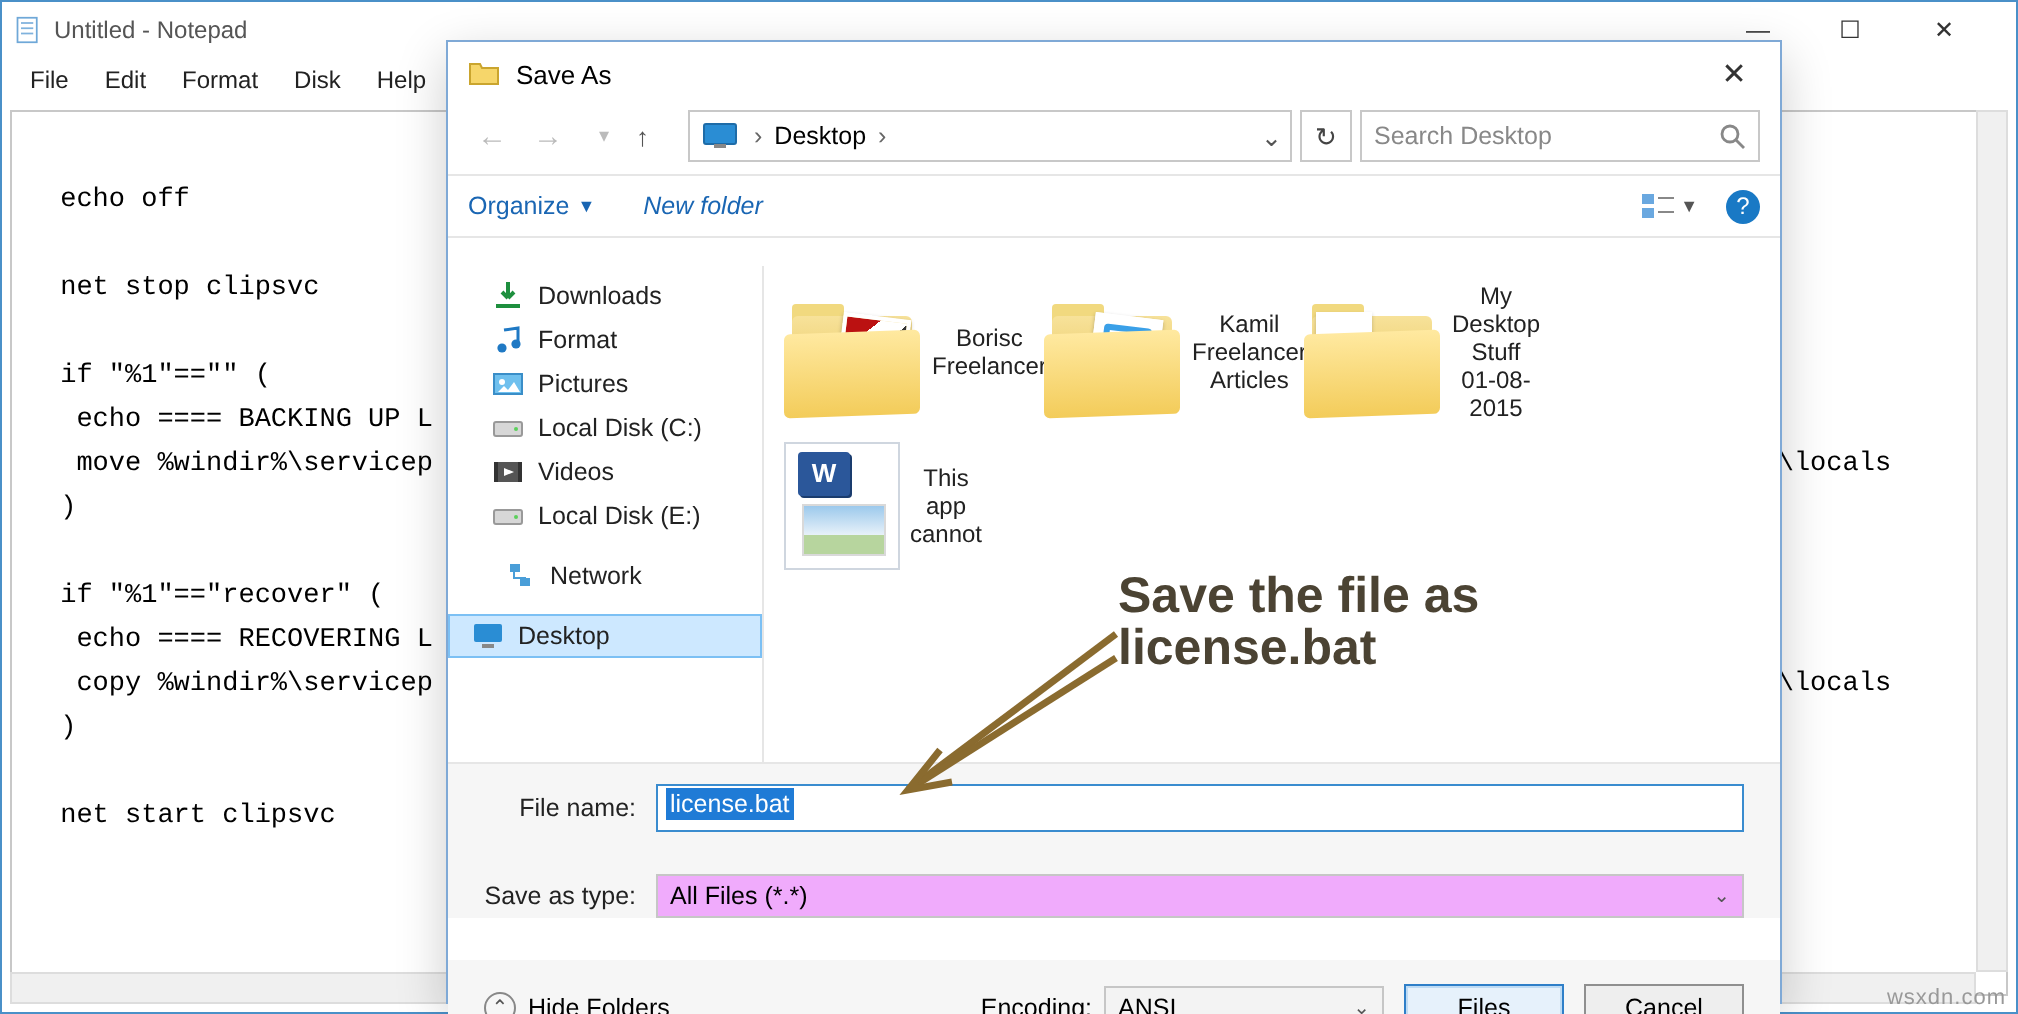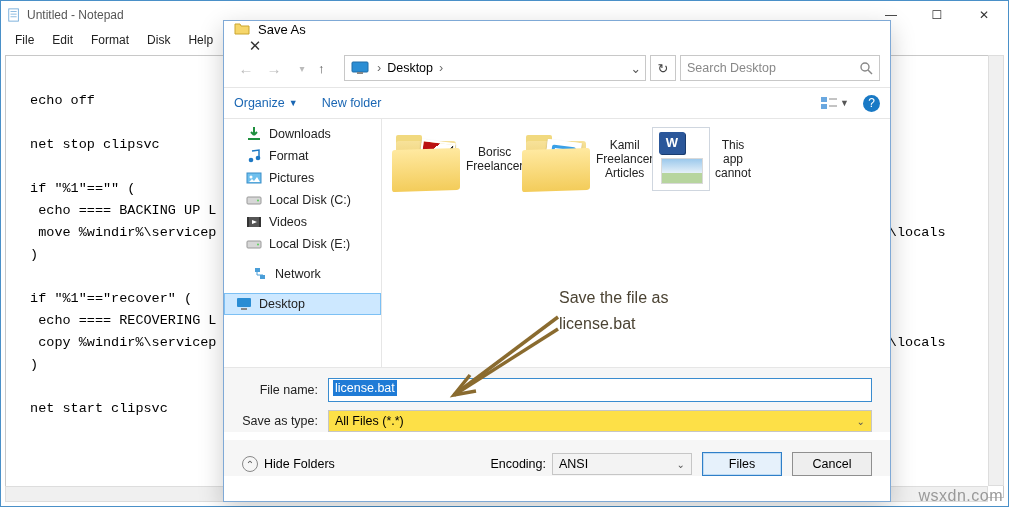--- a/index.html
+++ b/index.html
@@ -1,62 +1,62 @@
 <!DOCTYPE html>
 <html><head>
 <meta charset="utf-8">
 <style>
   * { box-sizing: border-box; font-family: "Segoe UI", Tahoma, sans-serif; }
   body { margin:0; width:1009px; height:507px; background:#fff; overflow:hidden; position:relative; }
 
   
   .notepad { position:absolute; inset:0; border:1px solid #4a90c8; background:#fff; }
-  .np-titlebar { height:28px; display:flex; justify-content:space-between; padding:0 0 0 6px; font-size:12px; color:#555; }
+  .np-titlebar { height:28px; display:flex; justify-content:space-between; padding:0 12px 0 6px; font-size:12px; color:#555; }
   .np-titlebar .left { display:flex; align-items:center; gap:6px; }
   .np-title-icon { width:14px; height:14px; }
   .np-title-icon svg { width:14px; height:14px; display:block; }
   .win-btns { display:flex; height:100%; }
   .win-btn { width:46px; display:flex; align-items:center; justify-content:center; color:#333; font-size:12px; }
   .win-btn.close { width:48px; }
   .np-menu { display:flex; gap:2px; padding:2px 6px 4px 6px; font-size:12px; color:#222; }
   .np-menu span { padding:2px 8px; }
   .np-body { position:absolute; top:54px; left:4px; right:4px; bottom:8px; border:1px solid #c8c8c8; background:#fff; padding:12px 16px; font-family:"Lucida Console","Courier New",monospace; font-size:13.5px; line-height:22px; white-space:pre; overflow:hidden; color:#000; }
   .np-body::-webkit-scrollbar { width:16px; height:16px; }
   .np-hscroll { position:absolute; left:4px; right:20px; bottom:4px; height:16px; background:#f0f0f0; border:1px solid #ddd; }
   .np-vscroll { position:absolute; top:54px; right:4px; bottom:20px; width:16px; background:#f0f0f0; border:1px solid #ddd; }
 
   
   .saveas { position:absolute; left:223px; top:20px; width:668px; height:482px; background:#fff; border:1px solid #7fa9d6; box-shadow:0 8px 24px rgba(0,0,0,.2); }
-  .sa-title { height:32px; display:flex; justify-content:space-between; padding:0 2px 0 10px; font-size:13px;flex-direction:column; }
+  .sa-title { height:32px; display:flex; align-items:center; justify-content:space-between; padding:0 2px 0 10px; font-size:13px; }
   .sa-title .left { display:flex; align-items:center; gap:8px; }
   .sa-folder-ic { width:16px; height:16px; }
   .sa-close { width:42px; height:28px; display:flex; align-items:center; justify-content:center; font-size:15px; color:#333; }
 
   .sa-nav { height:34px; display:flex; align-items:center; gap:4px; padding:0 10px 4px 10px; }
   .nav-arr { width:24px; text-align:center; color:#555; font-size:15px; }
   .nav-arr.dis { color:#bbb; }
   .nav-up { width:22px; color:#555; font-size:13px; }
   .crumb { flex:1; display:flex; align-items:center; border:1px solid #c8c8c8; height:26px; font-size:12.5px; padding:0 2px; }
   .crumb .mon { width:18px; height:14px; margin:0 4px; }
   .crumb .sep { color:#666; padding:0 4px; }
   .crumb .txt { padding:0 2px; }
   .crumb .drop { margin-left:auto; display:flex; align-items:center; gap:4px; padding-right:2px; color:#555; }
   .refresh { width:26px; height:26px; border:1px solid #c8c8c8; display:flex; align-items:center; justify-content:center; font-size:13px; color:#444; }
   .search { width:200px; height:26px; border:1px solid #c8c8c8; display:flex; align-items:center; padding:0 6px; color:#888; font-size:12.5px; gap:6px; }
   .search svg { width:13px; height:13px; flex:none; }
 
   .sa-toolbar { height:32px; display:flex; align-items:center; justify-content:space-between; border-top:1px solid #e6e6e6; border-bottom:1px solid #e6e6e6; padding:0 10px; font-size:12.5px; }
   .sa-toolbar .l { display:flex; align-items:center; gap:24px; }
   .org { color:#1a66b3; display:flex; align-items:center; gap:4px; }
-  .newf { color:#1a66b3; }
+  .newf { color:#1a66b3;font-style:italic; }
   .sa-toolbar .r { display:flex; align-items:center; gap:14px; }
   .viewbtn { display:flex; align-items:center; color:#555; gap:3px; }
   .helpq { width:17px; height:17px; border-radius:50%; background:#1979c5; color:#fff; font-size:12px; display:flex; align-items:center; justify-content:center; }
 
-  .sa-main { display:flex; height:248px; }
+  .sa-main { display:flex; height:248px;margin-top:14px; }
   .sa-side { width:158px; border-right:1px solid #e6e6e6; overflow:hidden; padding-top:4px; }
   .sa-side .item { display:flex; align-items:center; height:22px; padding:0 6px 0 22px; font-size:12.5px; color:#222; gap:7px; white-space:nowrap; }
   .sa-side .item.sel { background:#cde8ff; border:1px solid #7cc0f4; padding-left:21px; }
   .sa-side .ic { width:16px; height:16px; flex:none; display:flex; align-items:center; justify-content:center; }
 
   .sa-files { flex:1; padding:8px 10px; display:flex; flex-wrap:wrap; gap:10px 30px; align-content:flex-start; }
   .fitem { width:100px; display:flex; flex-direction:row; align-items:center; text-align:center; font-size:12px; line-height:14px; color:#222; gap:4px; }
   .fitem .thumb { width:80px; height:64px; display:flex; align-items:flex-end; justify-content:center; }
   .fitem .lbl { max-width:100px; }
 
@@ -73,41 +73,41 @@
   .img-th { width:72px; height:56px; background:linear-gradient(90deg,#d9e8f7 55%,#fff 55%); border:1px solid #ccc; position:relative; }
   .img-th::before { content:""; position:absolute; left:2px; top:2px; bottom:2px; width:34px; background:repeating-linear-gradient(#c9dff2 0 3px,#e6eef7 3px 7px); }
   .img-th .arr { position:absolute; left:30px; top:24px; width:26px; height:2px; background:#c94f7b; transform:rotate(25deg); }
   .img-th .arr::after { content:""; position:absolute; right:-4px; top:-3px; border:4px solid transparent; border-left-color:#c94f7b; }
 
   .word-th { width:58px; height:64px; background:#fff; border:1px solid #cfd6df; position:relative; box-shadow:inset 0 0 0 3px #fff; }
   .word-th .w { position:absolute; left:6px; top:4px; width:26px; height:22px; background:#2b579a; color:#fff; display:flex; align-items:center; justify-content:center; font-weight:bold; font-size:13px; border-radius:2px; box-shadow:1px 1px 0 #1a3c6e; }
   .word-th .pic { position:absolute; left:8px; bottom:6px; width:42px; height:26px; background:linear-gradient(#9cc9ec,#e7f1f9 60%,#b7d59e 60%); border:1px solid #d9d9d9; }
 
   .sa-bottom { border-top:1px solid #e6e6e6; padding:10px 18px 0 18px; background:#f6f6f6; }
-  .row { display:flex; align-items:center; margin-bottom:8px; }
+  .row { display:flex; align-items:center; margin-bottom:21px; }
   .row .lab { width:86px; text-align:right; font-size:12.5px; padding-right:10px; color:#222; }
   .row .fld { flex:1; }
   .fname { width:100%; height:24px; border:1px solid #3a8ccf; font-size:12.5px; padding:2px 4px; background:#fff; }
   .fname .sel { background:#1f7bd6; color:#fff; padding:1px 2px; }
-  .ftype { width:100%; height:22px; border:1px solid #c6c6c6; background:#fde047; font-size:12.5px; padding:2px 6px; display:flex; align-items:center; justify-content:space-between; }
+  .ftype { width:100%; height:22px; border:1px solid #c6c6c6; background:#f0abfc; font-size:12.5px; padding:2px 6px; display:flex; align-items:center; justify-content:space-between; }
 
   .sa-foot { display:flex; align-items:center; justify-content:space-between; padding:12px 18px 0 18px; background:#f6f6f6; }
   .hideF { display:flex; align-items:center; gap:6px; font-size:12.5px; }
   .circ { width:16px; height:16px; border:1px solid #888; border-radius:50%; display:flex; align-items:center; justify-content:center; font-size:10px; color:#555; }
   .foot-r { display:flex; align-items:center; gap:10px; }
   .enc { display:flex; align-items:center; gap:6px; font-size:12.5px; }
   .encsel { width:140px; height:22px; border:1px solid #c6c6c6; background:#f3f3f3; font-size:12.5px; padding:2px 6px; display:flex; align-items:center; justify-content:space-between; }
   .btn { width:80px; height:24px; border:1px solid #8f8f8f; background:#eee; font-size:12.5px; display:flex; align-items:center; justify-content:center; }
   .btn.primary { border:1px solid #2f7fc8; background:#e6f1fb; box-shadow:inset 0 0 0 1px #bedbf4; }
 
   
-  .annot-text { position:absolute; left:559px; top:285px; font-family:"Comic Sans MS","Segoe Script","Segoe UI",sans-serif; font-size:16px; line-height:26px; font-weight:normal; color:#4b4333; white-space:pre; z-index:50; }
+  .annot-text { position:absolute; left:559px; top:285px; font-family:"Comic Sans MS","Segoe Script","Segoe UI",sans-serif; font-size:25px; line-height:26px; font-weight:bold; color:#4b4333; white-space:pre; z-index:50; }
   .annot-arrow { position:absolute; left:440px; top:311px; width:130px; height:100px; z-index:49; pointer-events:none; }
 
-  .wm { position:absolute; right:6px; bottom:2px; font-size:16px; color:#999; letter-spacing:.5px; z-index:60; }
+  .wm { position:absolute; right:6px; bottom:2px; font-size:11px; color:#999; letter-spacing:.5px; z-index:60; }
 </style>
 </head>
 <body>
 
 <div class="notepad">
   <div class="np-titlebar">
     <div class="left">
       <span class="np-title-icon">
         <svg viewBox="0 0 16 16">
             <rect x="2" y="1" width="11" height="14" fill="#fff" stroke="#6fa8d8"></rect>
@@ -317,20 +317,31 @@
               <div class="tab"></div>
               <div class="back"></div>
               <div class="pic k"></div>
               <div class="front"></div>
             </div>
           </div>
         <div class="lbl">Kamil Freelancer Articles</div>
       </div>
       <div class="fitem">
         <div class="thumb">
+            <div class="folder-th">
+              <div class="tab"></div>
+              <div class="back"></div>
+              <div class="pap"></div>
+              <div class="front"></div>
+            </div>
+          </div>
+        <div class="lbl">My Desktop Stuff 01-08-2015</div>
+      </div>
+      <div class="fitem">
+        <div class="thumb">
             <div class="word-th">
               <div class="w">W</div>
               <div class="pic"></div>
             </div>
           </div>
         <div class="lbl">This app cannot</div>
       </div>
     </div>
   </div>
 

